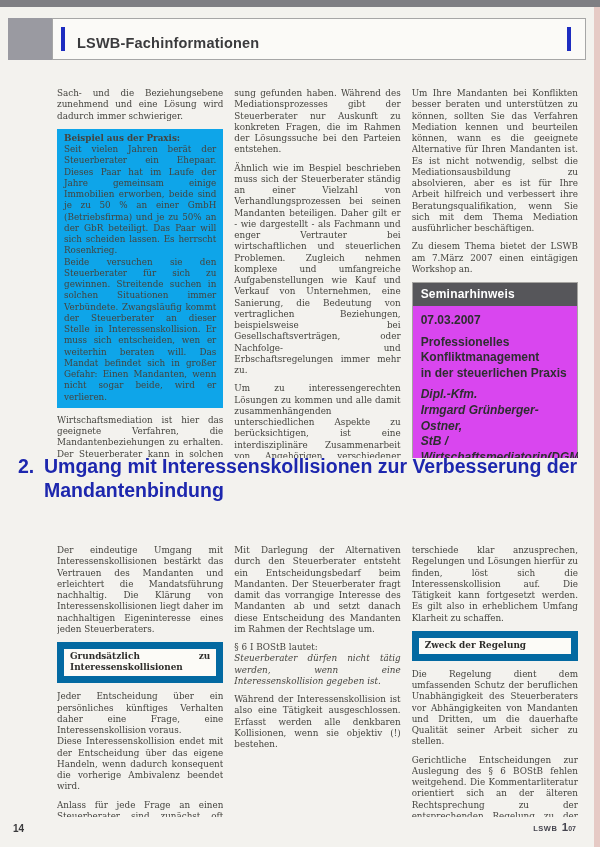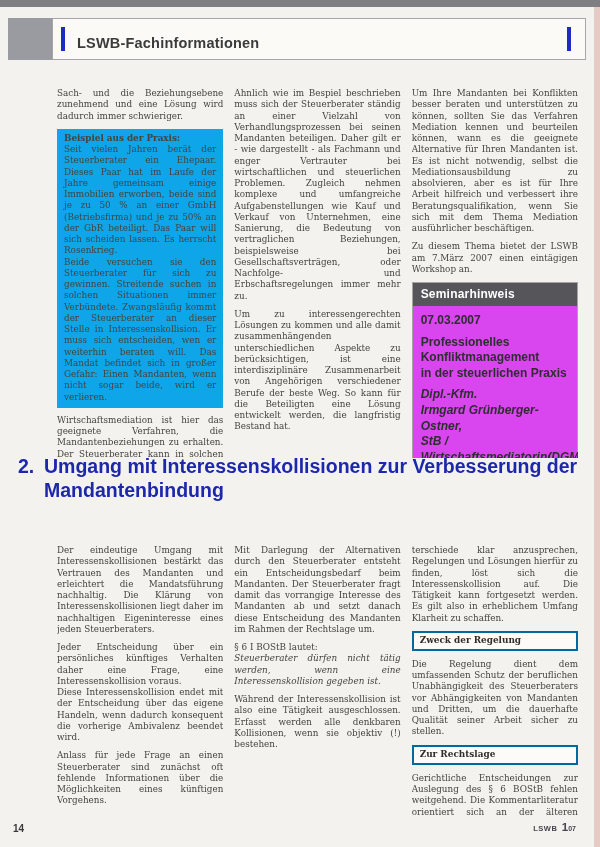--- a/index.html
+++ b/index.html
@@ -33,21 +33,21 @@
   .col{overflow:hidden;}
   .col p{margin:0 0 7px 0;font-size:8.8px;line-height:1.28;text-align:justify;}
   .italic{font-style:italic;}
   .tight{margin-bottom:0 !important;}
 
   .example-box{background:#0ea5e9;padding:4px 7px 5px 7px;margin:0 0 7px 0;}
   .example-box .box-title{font-weight:bold;margin-bottom:0;}
   .example-box p{margin-bottom:0;}
 
   .subhead{
-    background:#fcfbf7;border:2px solid #0369a1;
+    background:#fcfbf7;border:7px solid #0369a1;
     font-weight:bold;font-size:8.9px;line-height:1.25;
     padding:2px 6px 3px 6px;margin:2px 0 8px 0;color:#2e2d2a;
     text-align:justify;
   }
 
   
   .seminar{border:1px solid #a5a4a0;margin-top:6px;background:#d946ef;}
   .seminar-header{
     background:#56565a;color:#ffffff;
     font-family:"Liberation Sans", sans-serif;font-weight:bold;font-size:12px;
@@ -104,20 +104,21 @@
   <div class="col">
     <p>Sach- und die Beziehungsebene zunehmend und eine Lösung wird dadurch immer schwieriger.</p>
     <div class="example-box">
       <p class="box-title">Beispiel aus der Praxis:</p>
       <p>Seit vielen Jahren berät der Steuerberater ein Ehepaar. Dieses Paar hat im Laufe der Jahre gemeinsam einige Immobilien erworben, beide sind je zu 50 % an einer GmbH (Betriebsfirma) und je zu 50% an der GbR beteiligt. Das Paar will sich scheiden lassen. Es herrscht Rosenkrieg.</p>
       <p>Beide versuchen sie den Steuerberater für sich zu gewinnen. Streitende suchen in solchen Situationen immer Verbündete. Zwangsläufig kommt der Steuerberater an dieser Stelle in Interessenskollision. Er muss sich entscheiden, wen er weiterhin beraten will. Das Mandat befindet sich in großer Gefahr: Einen Mandanten, wenn nicht sogar beide, wird er verlieren.</p>
     </div>
     <p>Wirtschaftsmediation ist hier das geeignete Verfahren, die Mandantenbeziehungen zu erhalten. Der Steuerberater kann in solchen Konfliktsituationen die Mediation empfehlen. Er kann die Mandanten weiterhin beraten, wenn diese in der Mediation eine einvernehmliche Lö-</p>
   </div>
   <div class="col">
+    <p>sung gefunden haben. Während des Mediationsprozesses gibt der Steuerberater nur Auskunft zu konkreten Fragen, die im Rahmen der Lösungssuche bei den Parteien entstehen.</p>
     <p>Ähnlich wie im Bespiel beschrieben muss sich der Steuerberater ständig an einer Vielzahl von Verhandlungsprozessen bei seinen Mandanten beteiligen. Daher gilt er - wie dargestellt - als Fachmann und enger Vertrauter bei wirtschaftlichen und steuerlichen Problemen. Zugleich nehmen komplexe und umfangreiche Aufgabenstellungen wie Kauf und Verkauf von Unternehmen, eine Sanierung, die Bedeutung von vertraglichen Beziehungen, beispielsweise bei Gesellschaftsverträgen, oder Nachfolge- und Erbschaftsregelungen immer mehr zu.</p>
     <p>Um zu interessengerechten Lösungen zu kommen und alle damit zusammenhängenden unterschiedlichen Aspekte zu berücksichtigen, ist eine interdisziplinäre Zusammenarbeit von Angehörigen verschiedener Berufe der beste Weg. So kann für die Beteiligten eine Lösung entwickelt werden, die langfristig Bestand hat.</p>
   </div>
   <div class="col">
     <p>Um Ihre Mandanten bei Konflikten besser beraten und unterstützen zu können, sollten Sie das Verfahren Mediation kennen und beurteilen können, wann es die geeignete Alternative für Ihren Mandanten ist. Es ist nicht notwendig, selbst die Mediationsausbildung zu absolvieren, aber es ist für Ihre Arbeit hilfreich und verbessert ihre Beratungsqualifikation, wenn Sie sich mit dem Thema Mediation ausführlicher beschäftigen.</p>
     <p>Zu diesem Thema bietet der LSWB am 7.März 2007 einen eintägigen Workshop an.</p>
     <div class="seminar">
       <div class="seminar-header">Seminarhinweis</div>
       <div class="seminar-body">
         <div class="entry b">07.03.2007</div>
@@ -139,37 +140,37 @@
 </div>
 
 <div class="section-heading">
   <div class="num">2.</div>
   <div class="txt">Umgang mit Interessenskollisionen zur Verbesserung der Mandantenbindung</div>
 </div>
 
 <div class="cols lower">
   <div class="col">
     <p>Der eindeutige Umgang mit Interessenskollisionen bestärkt das Vertrauen des Mandanten und erleichtert die Mandatsführung nachhaltig. Die Klärung von Interessenskollisionen liegt daher im nachhaltigen Eigeninteresse eines jeden Steuerberaters.</p>
+    <div class="subhead">Grundsätzlich zu Interessenskollisionen</div>
     <p class="tight">Jeder Entscheidung über ein persönliches künftiges Verhalten daher eine Frage, eine Interessenskollision voraus.</p>
     <p>Diese Interessenskollision endet mit der Entscheidung über das eigene Handeln, wenn dadurch konsequent die vorherige Ambivalenz beendet wird.</p>
     <p>Anlass für jede Frage an einen Steuerberater sind zunächst oft fehlende Informationen über die Möglichkeiten eines künftigen Vorgehens.</p>
 
   </div>
   <div class="col">
     <p>Mit Darlegung der Alternativen durch den Steuerberater entsteht ein Entscheidungsbedarf beim Mandanten. Der Steuerberater fragt damit das vorrangige Interesse des Mandanten ab und setzt danach diese Entscheidung des Mandanten im Rahmen der Rechtslage um.</p>
     <p class="tight">§ 6 I BOStB lautet:</p>
     <p class="italic">Steuerberater dürfen nicht tätig werden, wenn eine Interessenskollision gegeben ist.</p>
     <p>Während der Interessenskollision ist also eine Tätigkeit ausgeschlossen. Erfasst werden alle denkbaren Kollisionen, wenn sie objektiv (!) bestehen.</p>
 
   </div>
   <div class="col">
     <p>terschiede klar anzusprechen, Regelungen und Lösungen hierfür zu finden, löst sich die Interessenskollision auf. Die Tätigkeit kann fortgesetzt werden. Es gilt also in erheblichem Umfang Klarheit zu schaffen.</p>
     <div class="subhead">Zweck der Regelung</div>
     <p>Die Regelung dient dem umfassenden Schutz der beruflichen Unabhängigkeit des Steuerberaters vor Abhängigkeiten von Mandanten und Dritten, um die dauerhafte Qualität seiner Arbeit sicher zu stellen.</p>
-    <div class="subhead">Zur Rechtslage</div>
     <p>Gerichtliche Entscheidungen zur Auslegung des § 6 BOStB fehlen weitgehend. Die Kommentarliteratur orientiert sich an der älteren Rechtsprechung zu der entsprechenden Regelung zu der Interessenskollision und ihren Folgen bei Rechtsanwälten. Anwälte sind bei Interessenskollision gezwungen, alle kollidierenden Mandate der Kanzlei auch</p>
   </div>
 </div>
 
 <div class="footer-left">14</div>
 <div class="footer-right">
   <span class="brand">LSWB</span>
   <span class="issue-big">1</span><span class="issue-small">07</span>
 </div>
 

